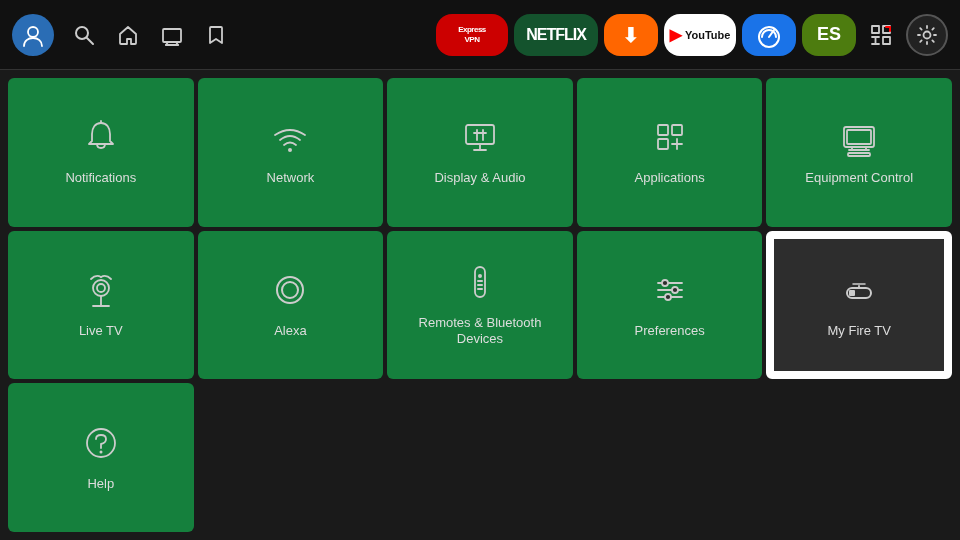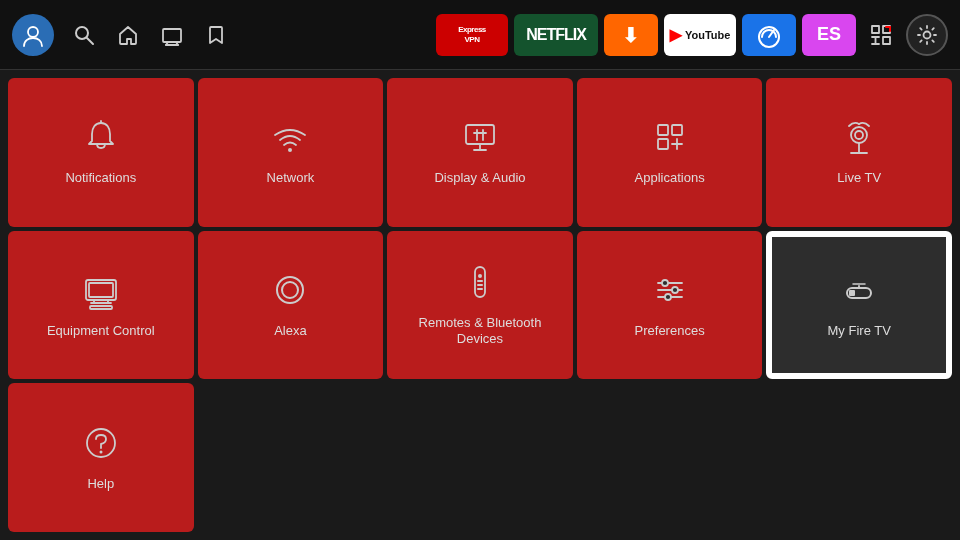--- a/index.html
+++ b/index.html
@@ -55,21 +55,21 @@
     .spacer { flex: 1; }
 
     .top-apps {
       display: flex;
       align-items: center;
       gap: 6px;
     }
 
     .app-tile {
       height: 42px;
-      border-radius: 6px;
+      border-radius: 16px;
       overflow: hidden;
       display: flex;
       align-items: center;
       justify-content: center;
       cursor: pointer;
       flex-shrink: 0;
     }
 
     .app-expressvpn {
       background: #c00;
@@ -110,21 +110,21 @@
 
     .app-speedtest {
       background: #1a73e8;
       width: 54px;
       font-size: 8px;
       color: #fff;
       text-align: center;
     }
 
     .app-es {
-      background: #d946ef;
+      background: #4d7c0f;
       width: 54px;
       font-size: 14px;
       font-weight: bold;
       color: #fff;
     }
 
     .nav-right-icons {
       display: flex;
       align-items: center;
       gap: 6px;
@@ -156,35 +156,35 @@
     .settings-grid {
       display: grid;
       grid-template-columns: repeat(5, 1fr);
       grid-template-rows: repeat(3, 1fr);
       gap: 4px;
       padding: 8px;
       height: 470px;
     }
 
     .setting-tile {
-      background: #b91c1c;
+      background: #15803d;
       border-radius: 6px;
       display: flex;
       flex-direction: column;
       align-items: center;
       justify-content: center;
       gap: 10px;
       cursor: pointer;
       padding: 10px;
       transition: background 0.15s;
     }
 
     .setting-tile.selected {
       background: #2d2d2d;
-      border: 6px solid #ffffff;
+      border: 8px solid #ffffff;
     }
 
     .tile-label {
       font-size: 13px;
       color: #ddd;
       text-align: center;
       line-height: 1.3;
     }
 
     .tile-icon {
@@ -335,48 +335,48 @@
         <line x1="22" y1="27" x2="32" y2="27"></line>
         <line x1="27" y1="22" x2="27" y2="32"></line>
       </svg>
     </div>
     <div class="tile-label">Applications</div>
   </div>
 
   <div class="setting-tile">
     <div class="tile-icon">
       <svg width="40" height="40" viewBox="0 0 40 40">
+        <rect x="5" y="10" width="30" height="20" rx="2"></rect>
+        <rect x="8" y="13" width="24" height="14" rx="1"></rect>
+        <line x1="13" y1="33" x2="13" y2="30"></line>
+        <line x1="27" y1="33" x2="27" y2="30"></line>
+        <line x1="10" y1="33" x2="30" y2="33"></line>
+        <rect x="9" y="36" width="22" height="3" rx="1"></rect>
+      </svg>
+    </div>
+    <div class="tile-label">Equipment Control</div>
+  </div>
+
+  <div class="setting-tile">
+    <div class="tile-icon">
+      <svg width="40" height="40" viewBox="0 0 40 40">
         <circle cx="20" cy="18" r="8"></circle>
         <circle cx="20" cy="18" r="4"></circle>
         <line x1="20" y1="26" x2="20" y2="36"></line>
         <line x1="12" y1="36" x2="28" y2="36"></line>
         <path d="M10 9 Q15 4 20 7"></path>
         <path d="M30 9 Q25 4 20 7"></path>
       </svg>
     </div>
     <div class="tile-label">Live TV</div>
   </div>
 
   <div class="setting-tile">
     <div class="tile-icon">
       <svg width="40" height="40" viewBox="0 0 40 40">
-        <rect x="5" y="10" width="30" height="20" rx="2"></rect>
-        <rect x="8" y="13" width="24" height="14" rx="1"></rect>
-        <line x1="13" y1="33" x2="13" y2="30"></line>
-        <line x1="27" y1="33" x2="27" y2="30"></line>
-        <line x1="10" y1="33" x2="30" y2="33"></line>
-        <rect x="9" y="36" width="22" height="3" rx="1"></rect>
-      </svg>
-    </div>
-    <div class="tile-label">Equipment Control</div>
-  </div>
-
-  <div class="setting-tile">
-    <div class="tile-icon">
-      <svg width="40" height="40" viewBox="0 0 40 40">
         <circle cx="20" cy="20" r="13" stroke="#ccc" stroke-width="2"></circle>
         <circle cx="20" cy="20" r="8" stroke="#ccc" stroke-width="2"></circle>
       </svg>
     </div>
     <div class="tile-label">Alexa</div>
   </div>
 
   <div class="setting-tile">
     <div class="tile-icon">
       <svg width="40" height="40" viewBox="0 0 40 40">

